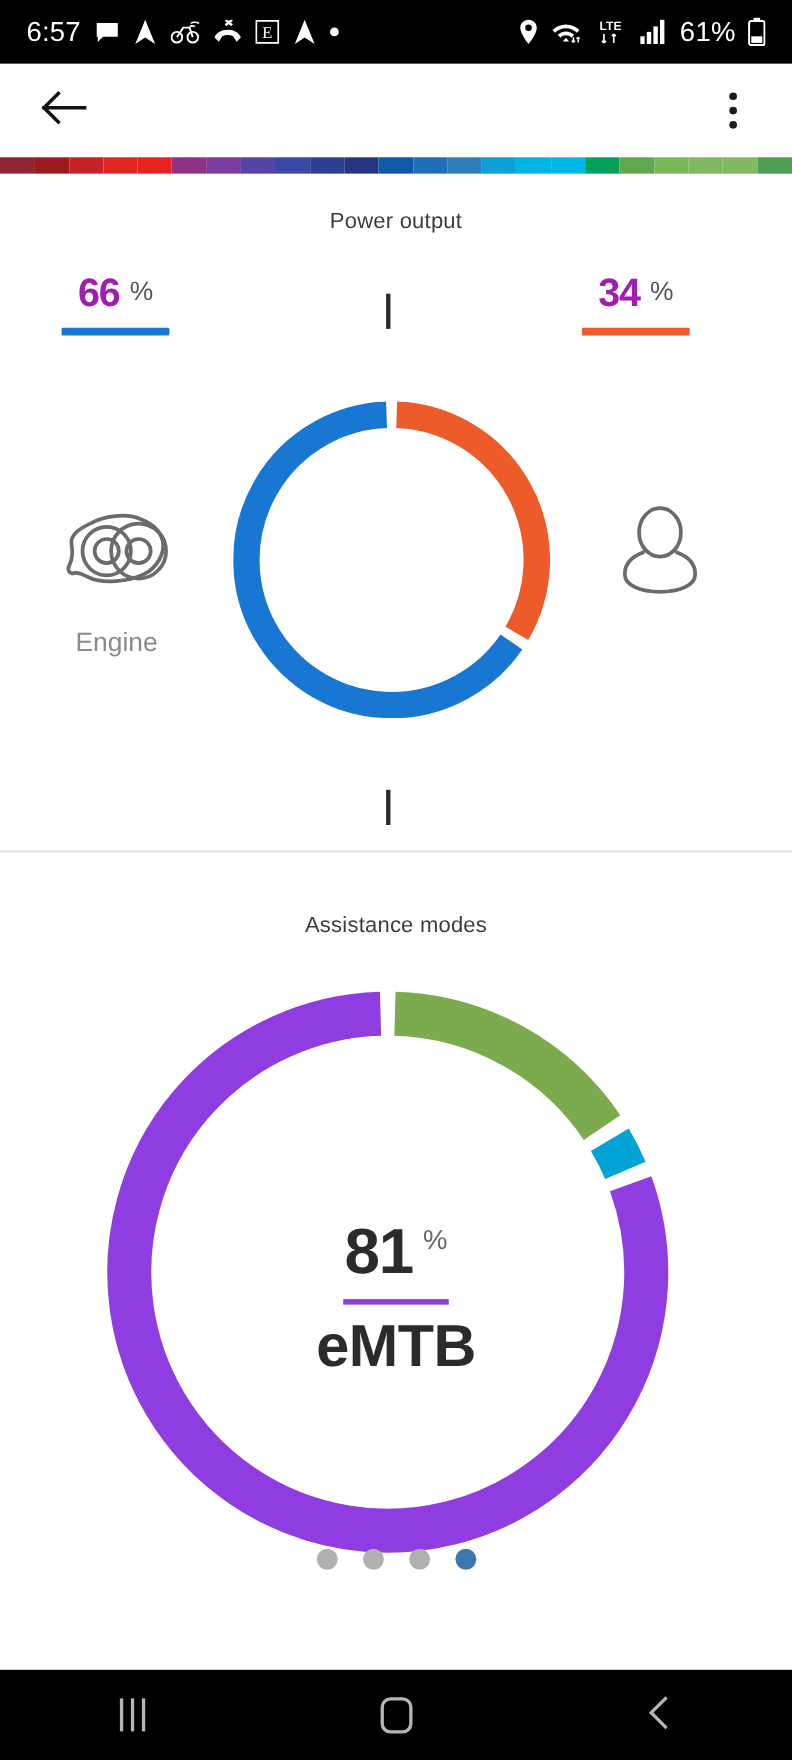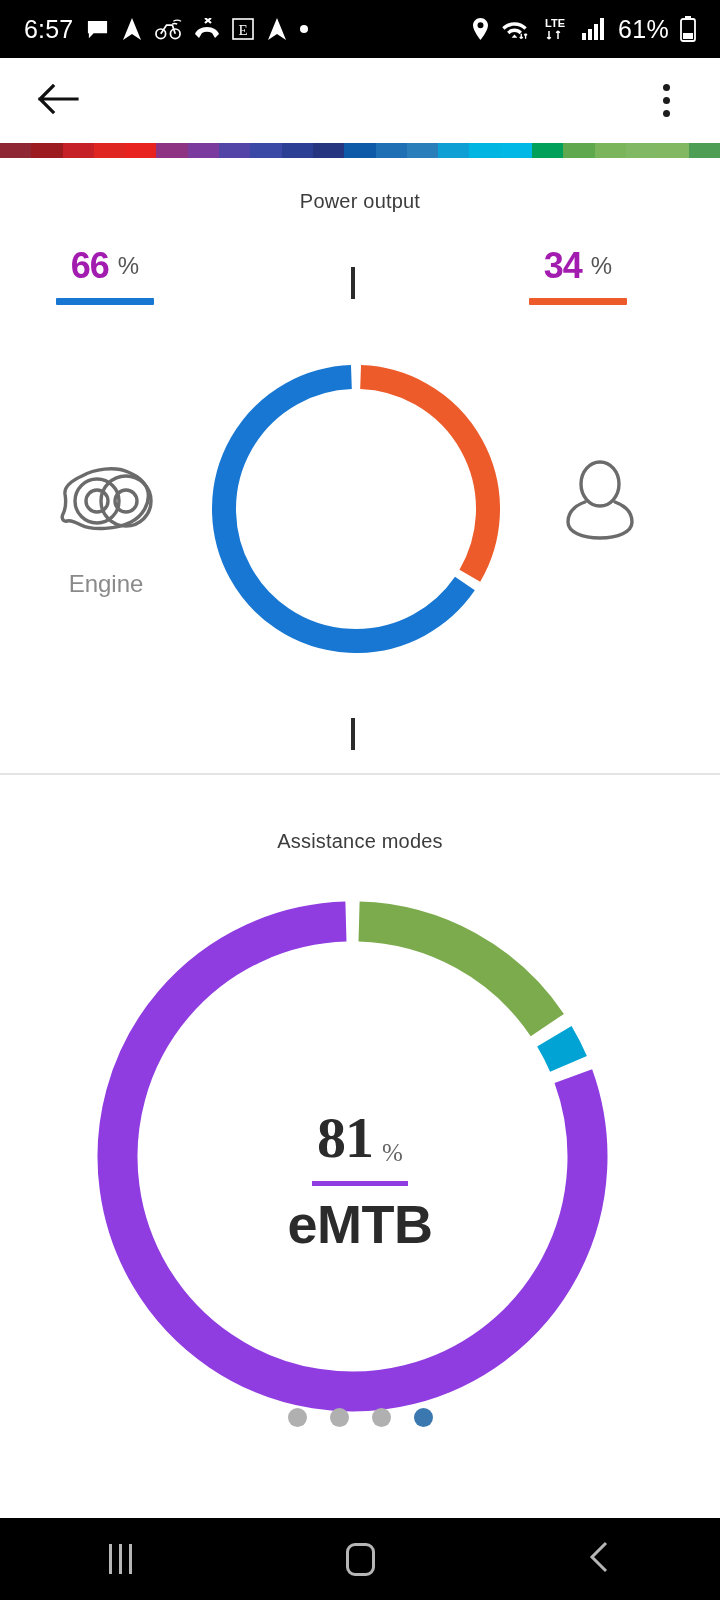--- a/index.html
+++ b/index.html
@@ -87,21 +87,21 @@
   .assist-section{
     position:absolute; top:775px; left:0; width:720px; height:680px; background:#fff;margin-top:19px;
   }
   .assist-title{ padding-top:36px; }
 
   .assist-donut{ position:absolute; top:105px; left:95px; width:515px; height:515px; }
 
   .assist-center{
     position:absolute; top:315px; left:0; width:720px; text-align:center;
   }
-  .ac-line{ display:flex; align-items:flex-end; justify-content:center;font-family:Liberation Serif, serif; }
+  .ac-line{ display:flex; align-items:flex-start; justify-content:center; }
   .ac-num{ font-size:58px; font-weight:700; color:#2b2b2b; line-height:1; letter-spacing:-1px; }
   .ac-sign{ font-size:25px; color:#666; margin-left:9px; margin-top:4px; }
   .ac-bar{ width:96px; height:5px; margin:14px auto 10px; }
   .ac-mode{ font-size:54px; font-weight:700; color:#2b2b2b; letter-spacing:-.5px; line-height:1.05; }
 
   
   .page-dots{
     position:absolute; top:1408px; left:0; width:720px;
     display:flex; align-items:center; justify-content:center; gap:23px;
   }

